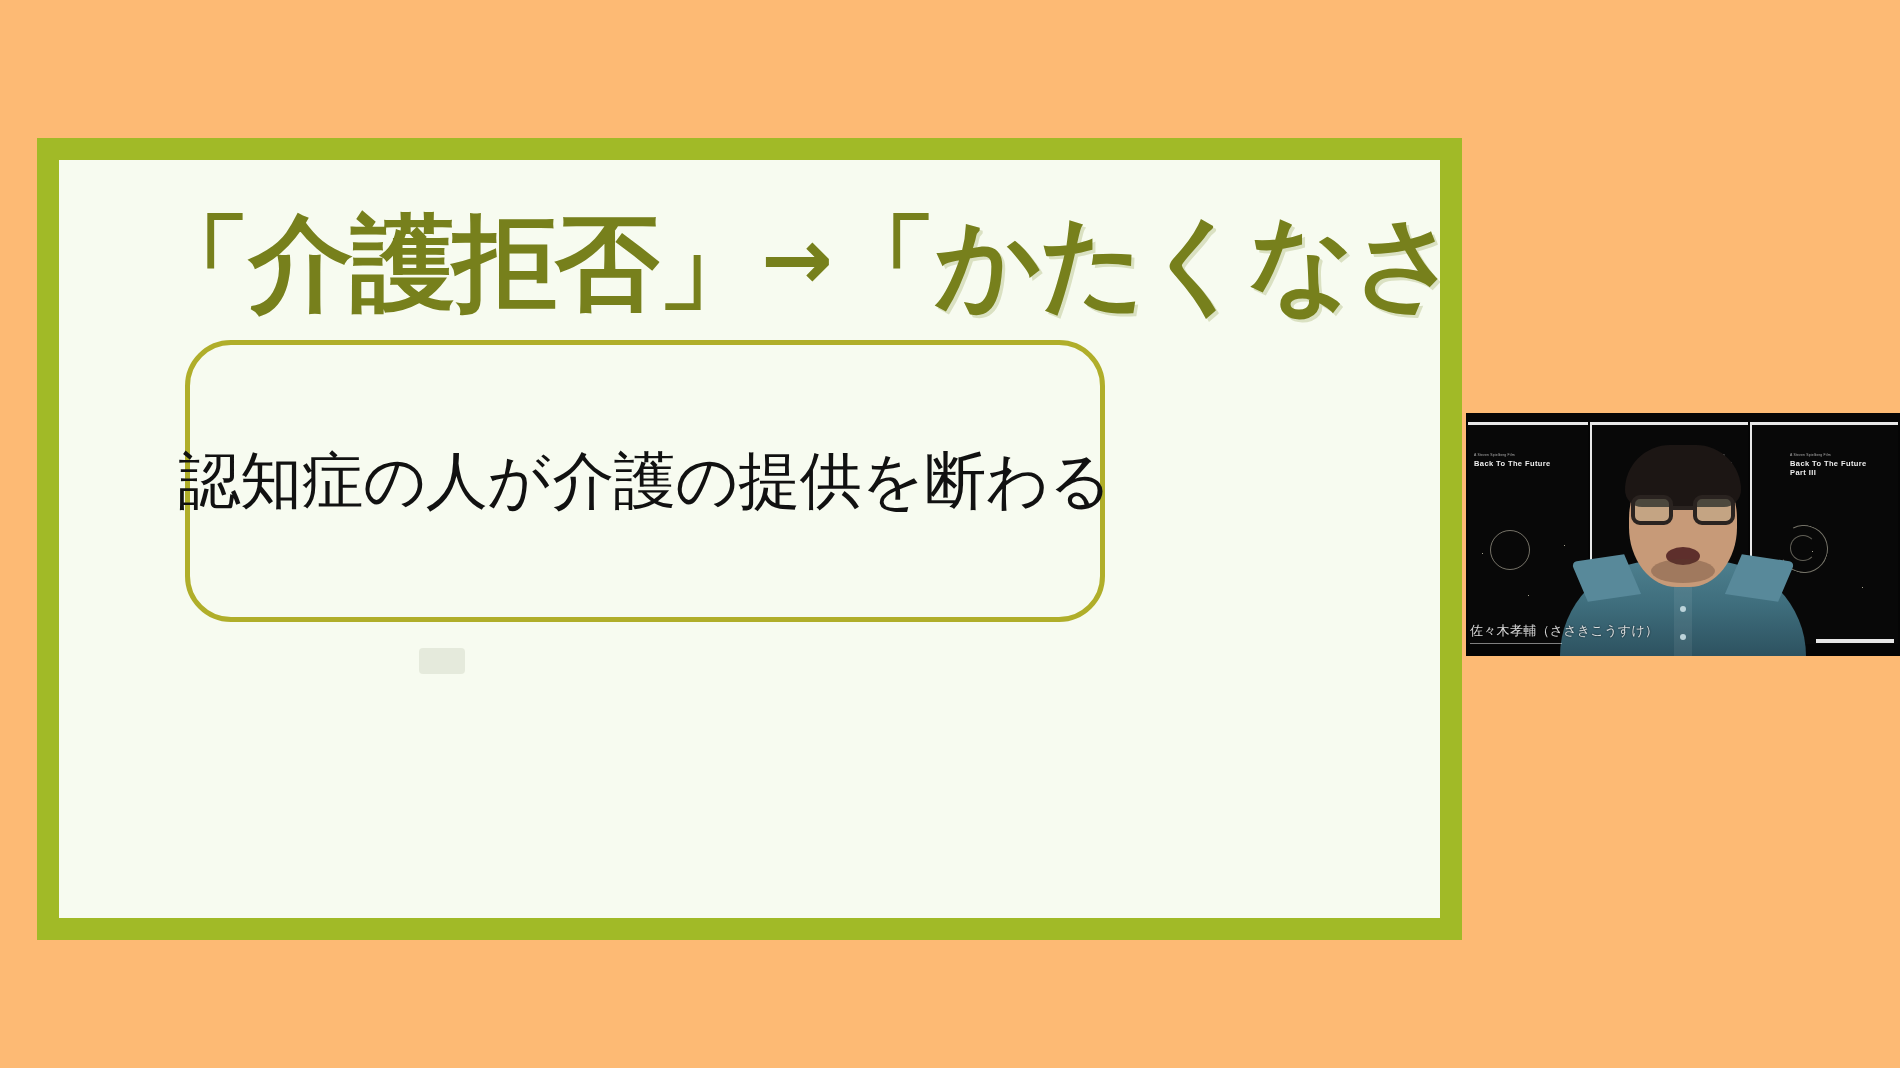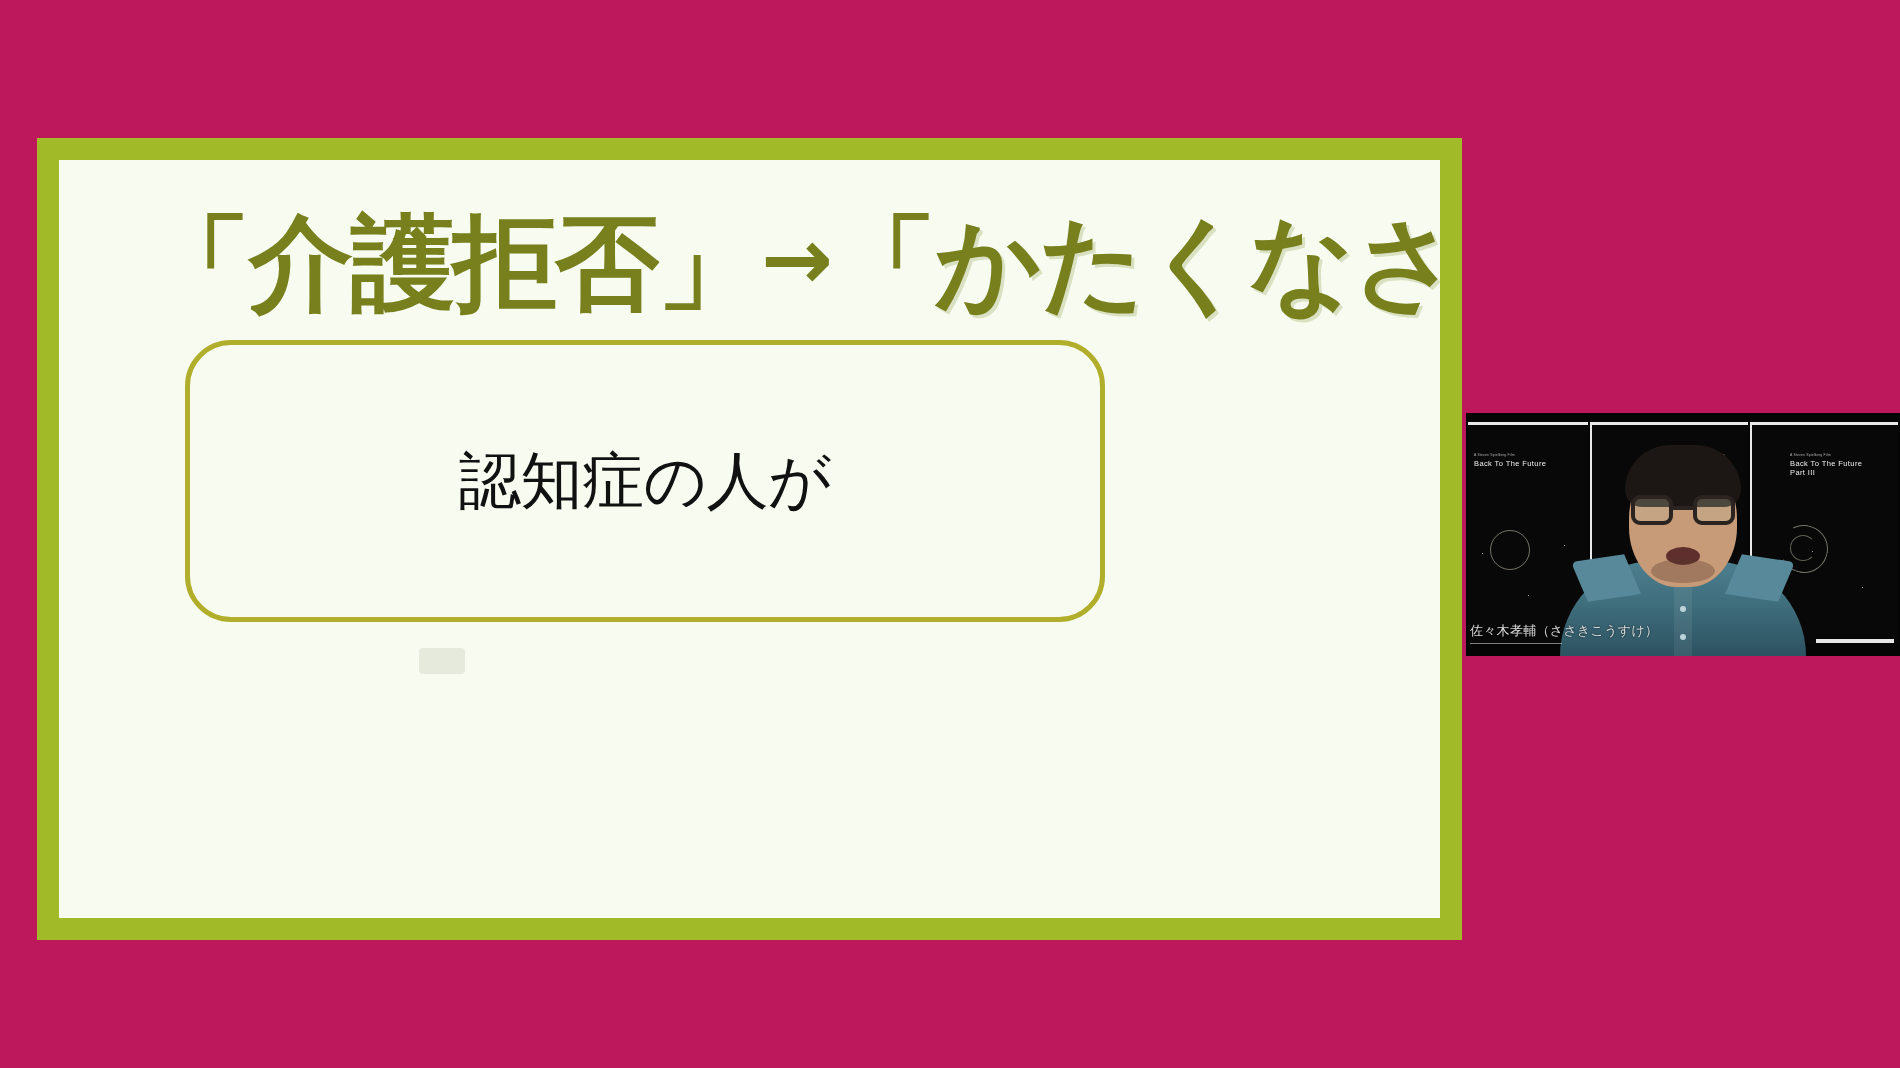--- a/index.html
+++ b/index.html
@@ -9,21 +9,21 @@
     height: 1068px;
     background: #000000;
     overflow: hidden;
     font-family: "Liberation Sans", "DejaVu Sans", sans-serif;
   }
 
   #stage {
     position: relative;
     width: 1900px;
     height: 1068px;
-    background: #be185d;
+    background: #fdba74;
   }
 
   
   #slide {
     position: absolute;
     left: 37px;
     top: 138px;
     width: 1425px;
     height: 802px;
     background: #a1ba27;
@@ -142,21 +142,21 @@
     letter-spacing: 0.2px;
     white-space: nowrap;
     opacity: 0.85;
   }
   .poster-name {
     position: absolute;
     left: 6px;
     top: 34px;
     color: #efefef;
     font-size: 7.5px;
-    font-weight: 400;
+    font-weight: 700;
     letter-spacing: 0.4px;
     line-height: 1.25;
     white-space: pre-line;
     filter: blur(0.25px);
   }
 
   .poster-ring {
     position: absolute;
     border: 1px solid rgba(205,200,180,0.55);
     border-radius: 50%;
@@ -326,20 +326,21 @@
   <div id="slide">
     <div id="slide-inner">
 
       <div id="slide-title">
         <span class="tq">「</span><span>介護拒否</span><span class="tq">」</span><span class="arrow">→</span><span class="tq">「</span><span class="emph">かたくなさ</span>
       </div>
 
       <div id="body-box">
         <div id="body-text">
           <div>認知症の人が</div>
+          <div>介護の提供を断わる</div>
         </div>
       </div>
 
       <div id="slide-artifact"></div>
     </div>
   </div>
 
   <div id="video-tile">
 
     <div class="poster-wall">

